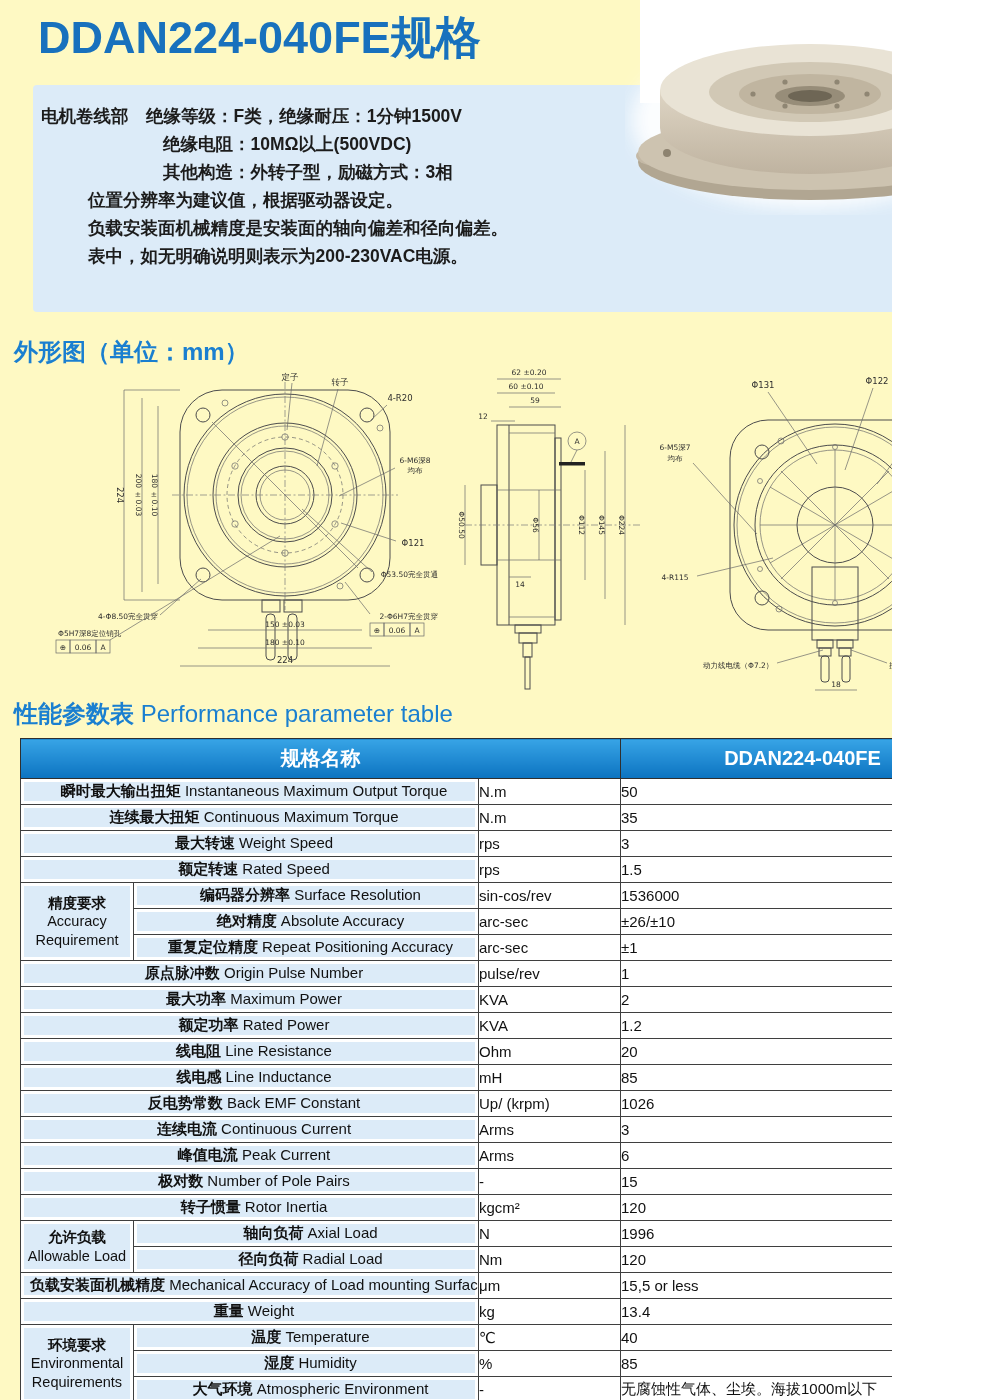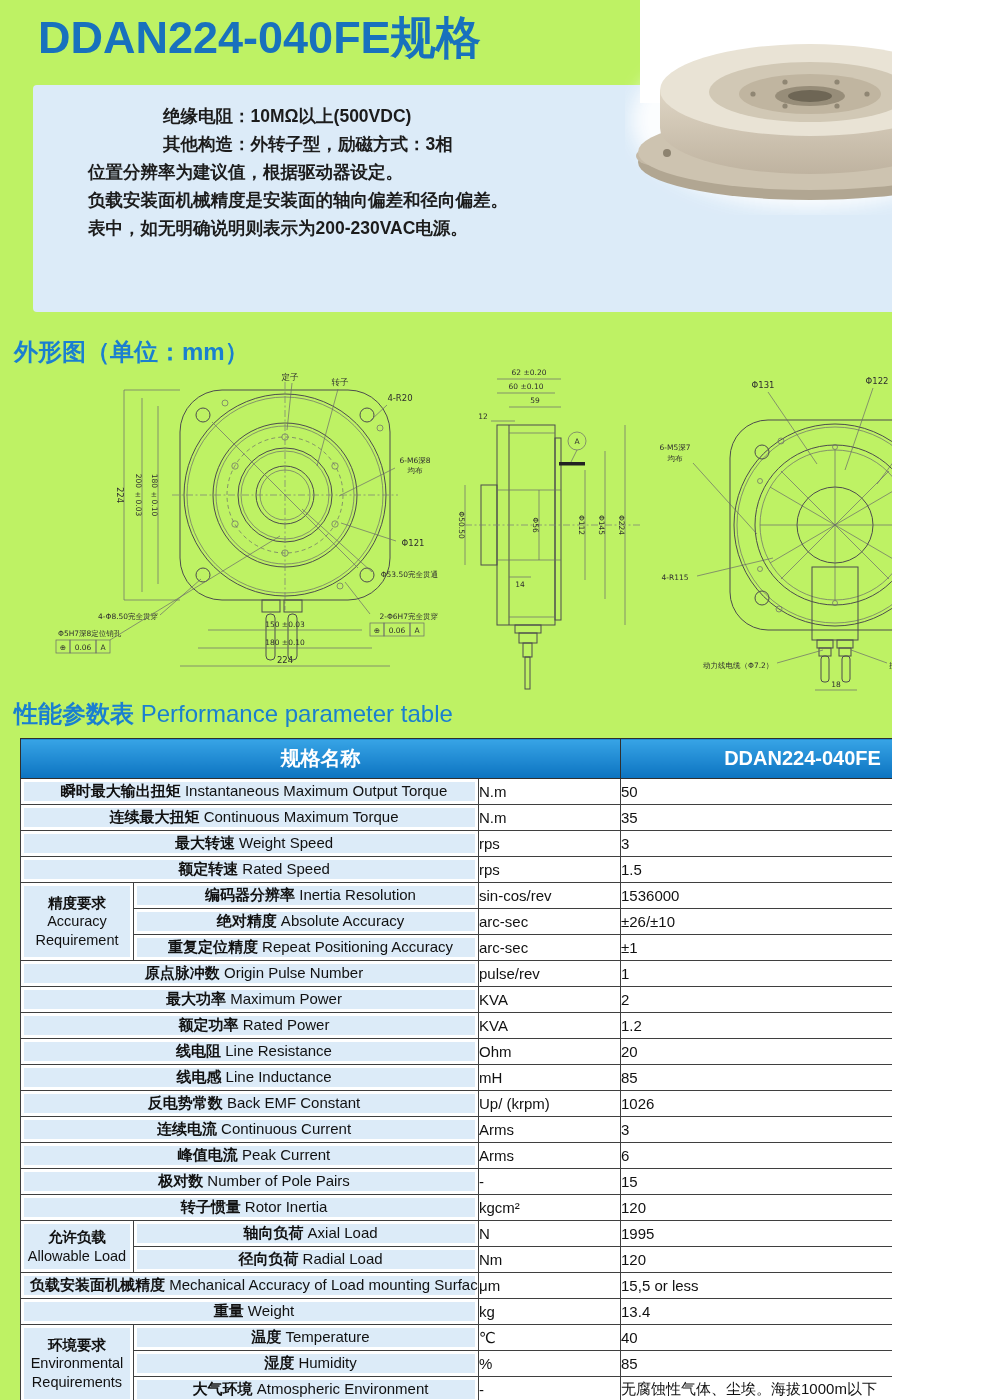--- a/index.html
+++ b/index.html
@@ -1,16 +1,16 @@
 <!DOCTYPE html>
 <html><head>
 <meta charset="utf-8">
 <style>
   html,body{margin:0;padding:0;background:#ffffff;}
-  .page{position:relative;width:892px;height:1400px;background:#bef264;overflow:hidden;
+  .page{position:relative;width:892px;height:1400px;background:#fef9c3;overflow:hidden;
         font-family:"Liberation Sans","DejaVu Sans",sans-serif;color:#1a1a1a;}
   
   .page-title{position:absolute;left:38px;top:8px;margin:0;font-size:45px;font-weight:bold;
               color:#1871bd;letter-spacing:0px;}
   
   .info-box{position:absolute;left:33px;top:85px;width:952px;height:227px;background:#dcebf8;
             border-radius:4px;}
   .info-text{padding:17px 0 0 8px;font-size:17.5px;line-height:28px;font-weight:600;color:#1c1c1c;}
   .info-line{white-space:nowrap;}
   .ind-a{padding-left:122px;}
@@ -51,20 +51,21 @@
 </style>
 </head>
 <body>
 
 <div class="page">
 
   <h1 class="page-title">DDAN224-040FE规格</h1>
 
   <div class="info-box">
     <div class="info-text">
+      <div class="info-line"><span>电机卷线部</span>　<span>绝缘等级：F类，绝缘耐压：1分钟1500V</span></div>
       <div class="info-line ind-a">绝缘电阻：10MΩ以上(500VDC)</div>
       <div class="info-line ind-a">其他构造：外转子型，励磁方式：3相</div>
       <div class="info-line ind-b">位置分辨率为建议值，根据驱动器设定。</div>
       <div class="info-line ind-b">负载安装面机械精度是安装面的轴向偏差和径向偏差。</div>
       <div class="info-line ind-b">表中，如无明确说明则表示为200-230VAC电源。</div>
     </div>
   </div>
 
   <div class="photo">
     <svg width="375" height="215" viewBox="0 0 375 215">
@@ -345,21 +346,21 @@
           <td class="lcell" colspan="2"><span class="cn">额定转速</span><span> Rated Speed</span></td>
           <td class="ucell">rps</td>
           <td class="vcell">1.5</td>
         </tr>
         <tr>
           <td rowspan="3" class="gcell">
             <div class="cn">精度要求</div>
             <div>Accuracy</div>
             <div>Requirement</div>
           </td>
-          <td class="lcell" colspan="1"><span class="cn">编码器分辨率</span><span> Inertia Resolution</span></td>
+          <td class="lcell" colspan="1"><span class="cn">编码器分辨率</span><span> Surface Resolution</span></td>
           <td class="ucell">sin-cos/rev</td>
           <td class="vcell">1536000</td>
         </tr>
         <tr>
           <td class="lcell" colspan="1"><span class="cn">绝对精度</span><span> Absolute Accuracy</span></td>
           <td class="ucell">arc-sec</td>
           <td class="vcell">±26/±10</td>
         </tr>
         <tr>
           <td class="lcell" colspan="1"><span class="cn">重复定位精度</span><span> Repeat Positioning Accuracy</span></td>
@@ -416,21 +417,21 @@
           <td class="ucell">kgcm²</td>
           <td class="vcell">120</td>
         </tr>
         <tr>
           <td rowspan="2" class="gcell">
             <div class="cn">允许负载</div>
             <div>Allowable Load</div>
           </td>
           <td class="lcell" colspan="1"><span class="cn">轴向负荷</span><span> Axial Load</span></td>
           <td class="ucell">N</td>
-          <td class="vcell">1995</td>
+          <td class="vcell">1996</td>
         </tr>
         <tr>
           <td class="lcell" colspan="1"><span class="cn">径向负荷</span><span> Radial Load</span></td>
           <td class="ucell">Nm</td>
           <td class="vcell">120</td>
         </tr>
         <tr>
           <td class="lcell" colspan="2"><span class="cn">负载安装面机械精度</span><span> Mechanical Accuracy of Load mounting Surface</span></td>
           <td class="ucell">μm</td>
           <td class="vcell">15,5 or less</td>

